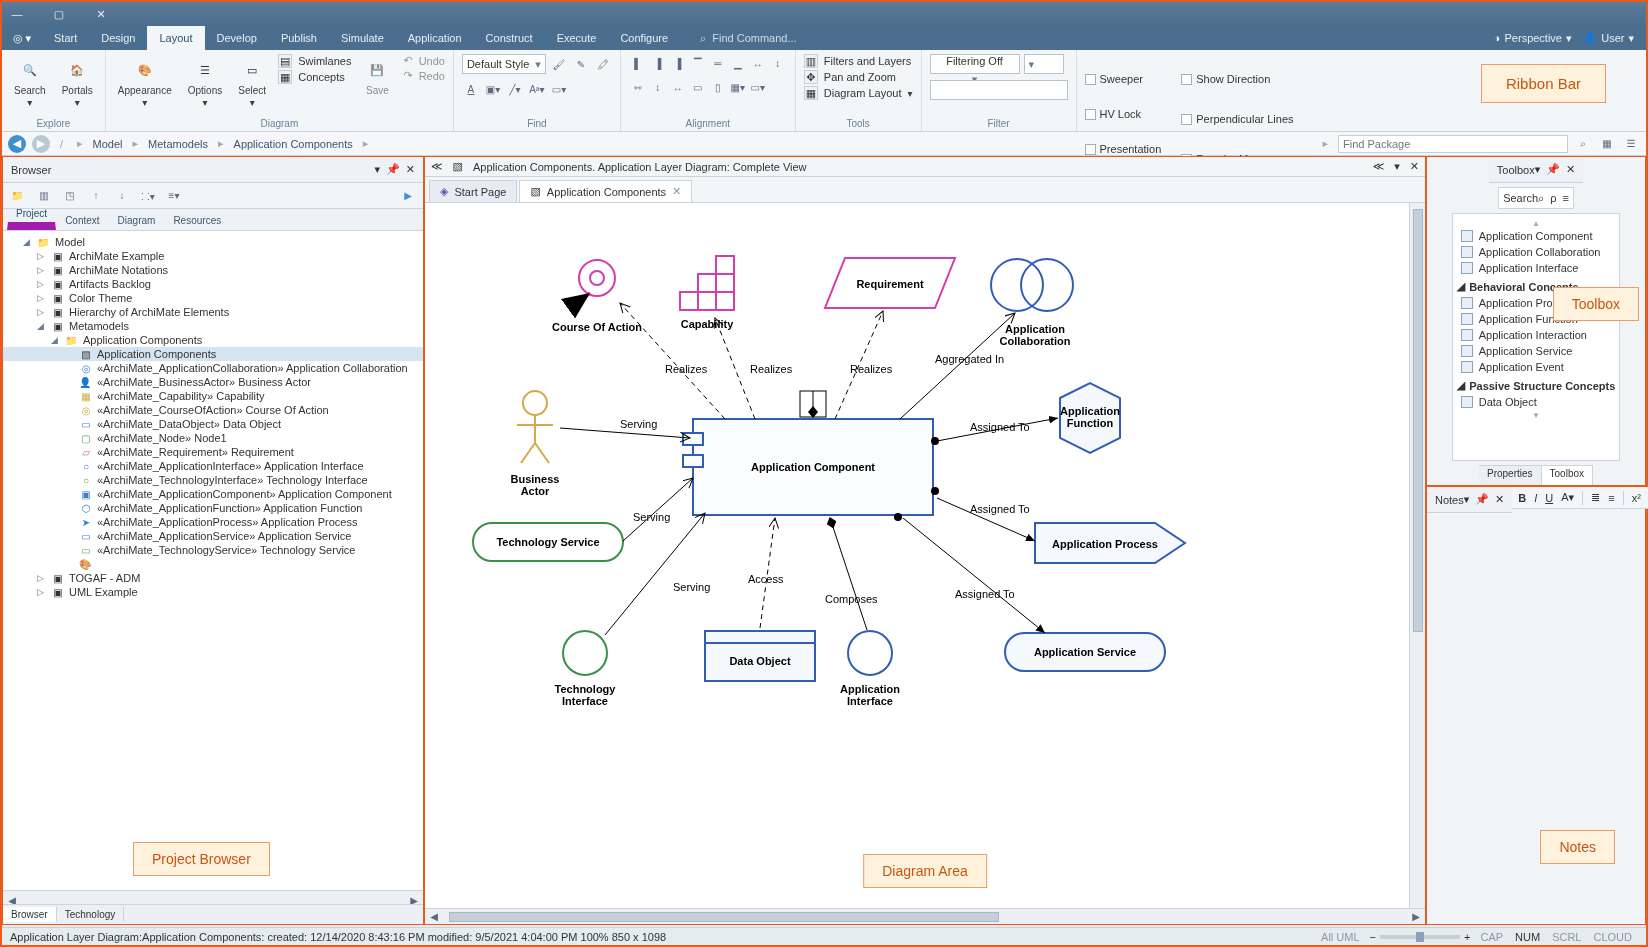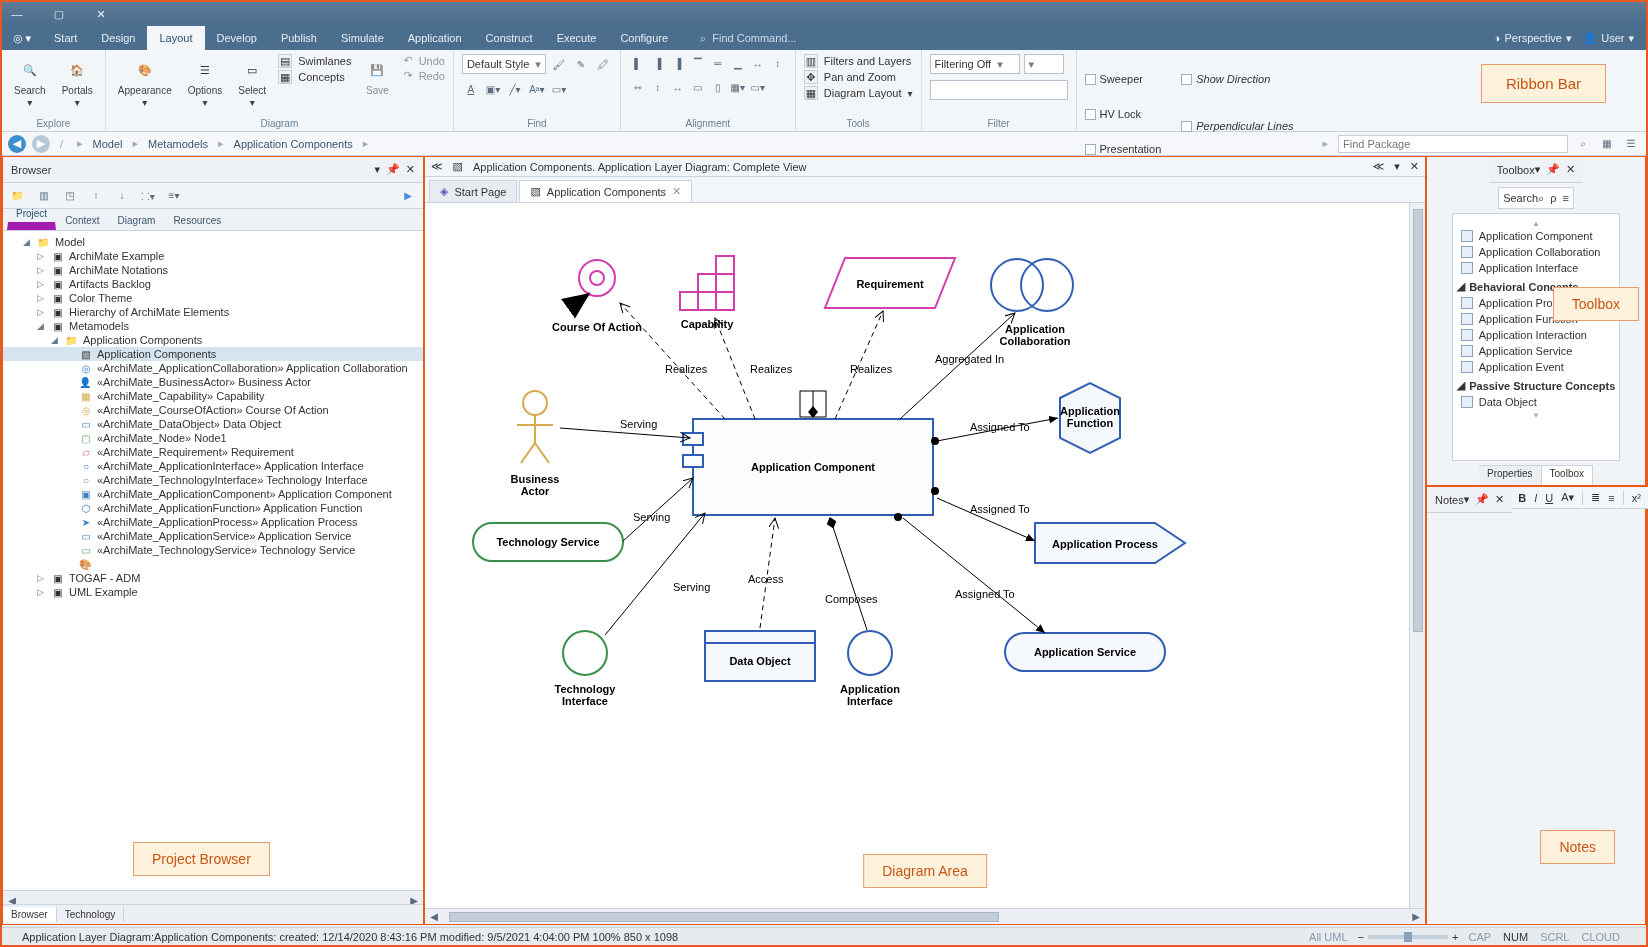--- a/index.html
+++ b/index.html
@@ -98,21 +98,21 @@
   .tool-ico { width:12px; height:12px; border:1px solid #8aa3be; background:#e7f0f9; }
   .prop-tabs { height: 20px; display:flex; background:#eceff3; border-top:1px solid #cbd4de; }
   .prop-tabs .pt { padding:2px 8px; font-size:10px; cursor:pointer; border-right:1px solid #cbd4de;}
   .prop-tabs .pt.active { background:#fff;}
   .notes { flex:1; display:flex; flex-direction:row; }
   .notes-toolbar { height:22px; display:flex; align-items:center; gap:8px; padding:0 6px; border-bottom:1px solid #cbd4de; background:#f3f6f9;}
   .notes-toolbar .nt-sep { width:1px; height:14px; background:#c4cfda;}
   .notes-body { flex:1; background:#fff; margin:4px; border:1px solid #cbd4de;}
 
   
-  .status-bar { position: absolute; left: 2px; right: 2px; bottom: 2px; height: 18px; background: #e6ebef; border-top: 1px solid #c9d2db; display: flex; align-items: center; padding: 0 20px; font-size: 10px; color: #4b5b6f; }
+  .status-bar { position: absolute; left: 2px; right: 2px; bottom: 2px; height: 18px; background: #e6ebef; border-top: 1px solid #c9d2db; display: flex; align-items: center; padding: 0 8px; font-size: 10px; color: #4b5b6f; }
   .status-bar .sb-spacer { flex: 1; }
   .status-bar .sb-item { padding: 0 6px; color:#8a98a9;}
   .zoom-track { width:80px; height:4px; background:#c4cfda; position:relative;}
   .zoom-track .zt-thumb { position:absolute; top:-3px; left:36px; width:8px; height:10px; background:#8aa1b9;}
 </style>
 </head>
 <body>
 
 <div class="title-bar">
   <div class="tb-right">
@@ -273,21 +273,21 @@
         <div class="rib-row"><span class="sq">▦</span><span>Diagram Layout</span> ▾</div>
       </div>
     </div>
     <div class="label">Tools</div>
   </div>
 
   <div class="group">
     <div class="body">
       <div class="rib-col">
         <div style="display:flex; gap:4px;">
-          <div class="combo" style="width:90px;">
+          <div class="combo" style="width:90px;flex-direction:column;">
               <span>Filtering Off</span>
               <span class="dd">▾</span>
             </div>
           <div class="combo" style="width:40px;">
               <span class="dd">▾</span>
             </div>
         </div>
         <div class="combo" style="margin-top:4px; width:138px; height:20px;"></div>
       </div>
     </div>
@@ -303,21 +303,21 @@
           </div>
         <div class="chk-item">
             <span class="checkbox"></span>
             <span>HV Lock</span>
           </div>
         <div class="chk-item">
             <span class="checkbox"></span>
             <span>Presentation</span>
           </div>
       </div>
-      <div class="rib-col" style="gap:16px; margin-left:12px;font-style:italic;">
+      <div class="rib-col" style="gap:9px; margin-left:12px;">
         <div class="chk-item dim">
             <span class="checkbox"></span>
             <span>Show Direction</span>
           </div>
         <div class="chk-item dim">
             <span class="checkbox"></span>
             <span>Perpendicular Lines</span>
           </div>
         <div class="chk-item dim">
             <span class="checkbox"></span>

